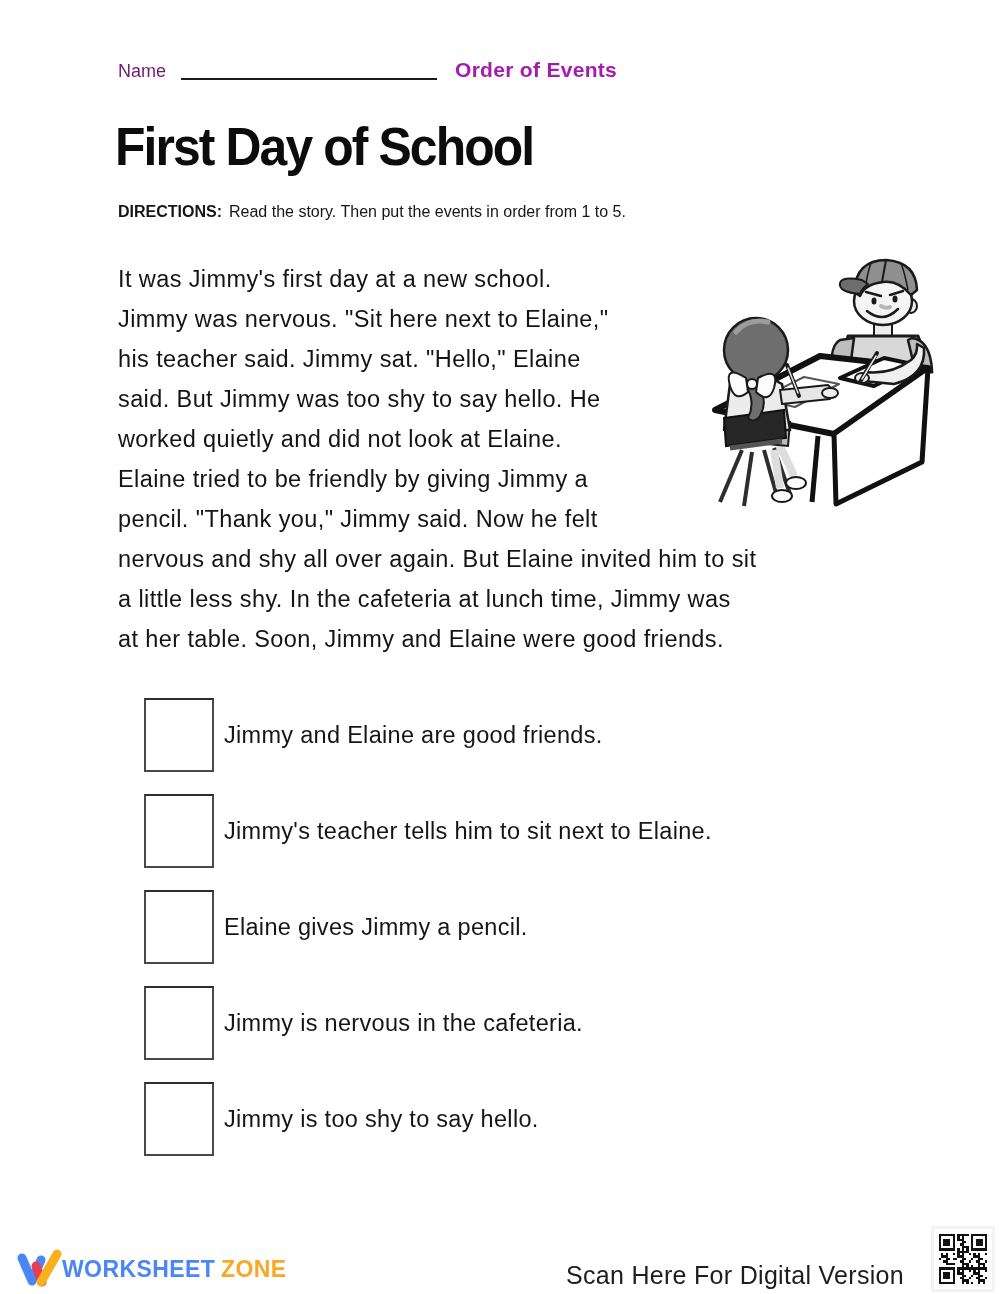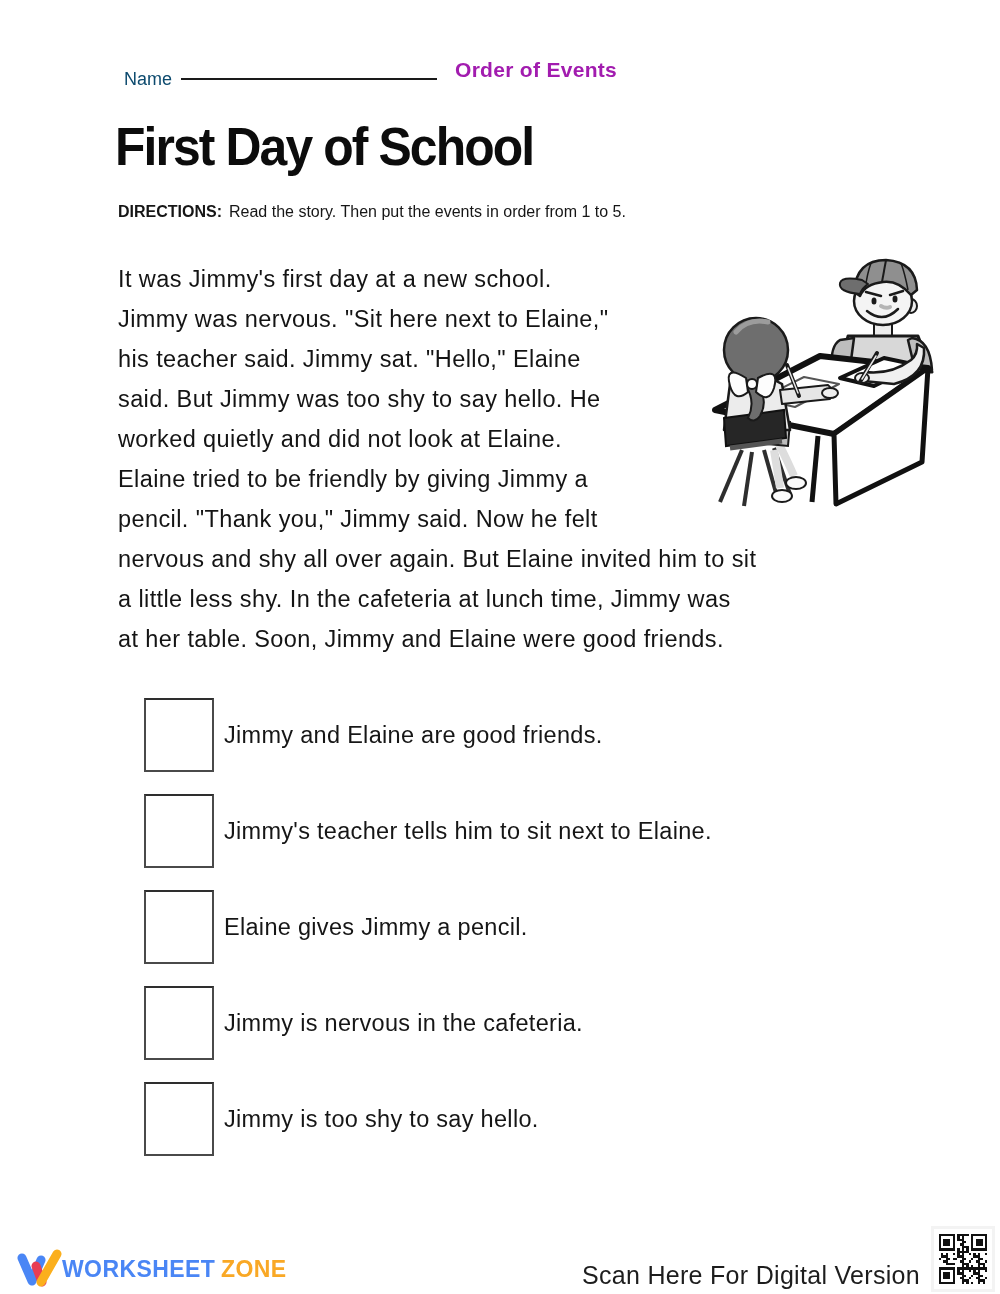--- a/index.html
+++ b/index.html
@@ -2,21 +2,21 @@
 <html><head>
 <meta charset="utf-8">
 <style>
   html,body { margin:0; padding:0; background:#ffffff; }
   .page {
     position:relative; width:1000px; height:1294px; background:#ffffff;
     font-family:"Liberation Sans", sans-serif; color:#161616; overflow:hidden;
   }
 
   
-  .name-label { position:absolute; left:124px; top:61px; font-size:18px; color:#0c4a6e;margin-top:8px; }
+  .name-label { position:absolute; left:118px; top:61px; font-size:18px; color:#701a75; }
   .name-line  { position:absolute; left:181px; top:54px; width:256px; height:24px;
                 border-bottom:2px solid #1a1a1a; }
   .sheet-type { position:absolute; left:455px; top:58px; font-size:21px; font-weight:bold;
                 color:#a21caf; letter-spacing:0.3px; }
 
   
   .title { position:absolute; left:115px; top:116px; font-size:53px; font-weight:800;
            letter-spacing:-2px; color:#0c0c0c; transform:scaleX(0.94); transform-origin:left; white-space:nowrap; }
   .directions { position:absolute; left:118px; top:203px; font-size:16px; white-space:nowrap; }
   .directions .dir-label { font-weight:bold; }
@@ -35,21 +35,21 @@
   .checkbox { width:70px; height:74px; background:#fff; border:2px solid #4a4a4a;
               border-top-color:#2e2e2e; box-sizing:border-box; }
   .item-label { margin-left:10px; font-size:23.5px; letter-spacing:0.3px; white-space:nowrap; }
 
   
   .footer-logo { position:absolute; left:16px; top:1248px; display:flex; align-items:center; }
   .logo-mark { width:46px; height:42px; }
   .logo-text { font-size:23px; font-weight:bold; letter-spacing:0.4px; white-space:nowrap; }
   .logo-blue { color:#4a86f5; }
   .logo-orange { color:#f9a825; margin-left:6px; }
-  .scan-text { position:absolute; right:80px; top:1261px; font-size:25px; color:#1d1d1d;
+  .scan-text { position:absolute; right:96px; top:1261px; font-size:25px; color:#1d1d1d;
                letter-spacing:0.3px; white-space:nowrap; }
   .qr-wrap { position:absolute; left:931px; top:1226px; width:64px; height:66px;
              background:#f3f3f3; display:flex; align-items:center; justify-content:center; }
   .qr-wrap svg { width:58px; height:60px; background:#ffffff; }
 </style>
 </head>
 <body>
 
 <div class="page">
 

